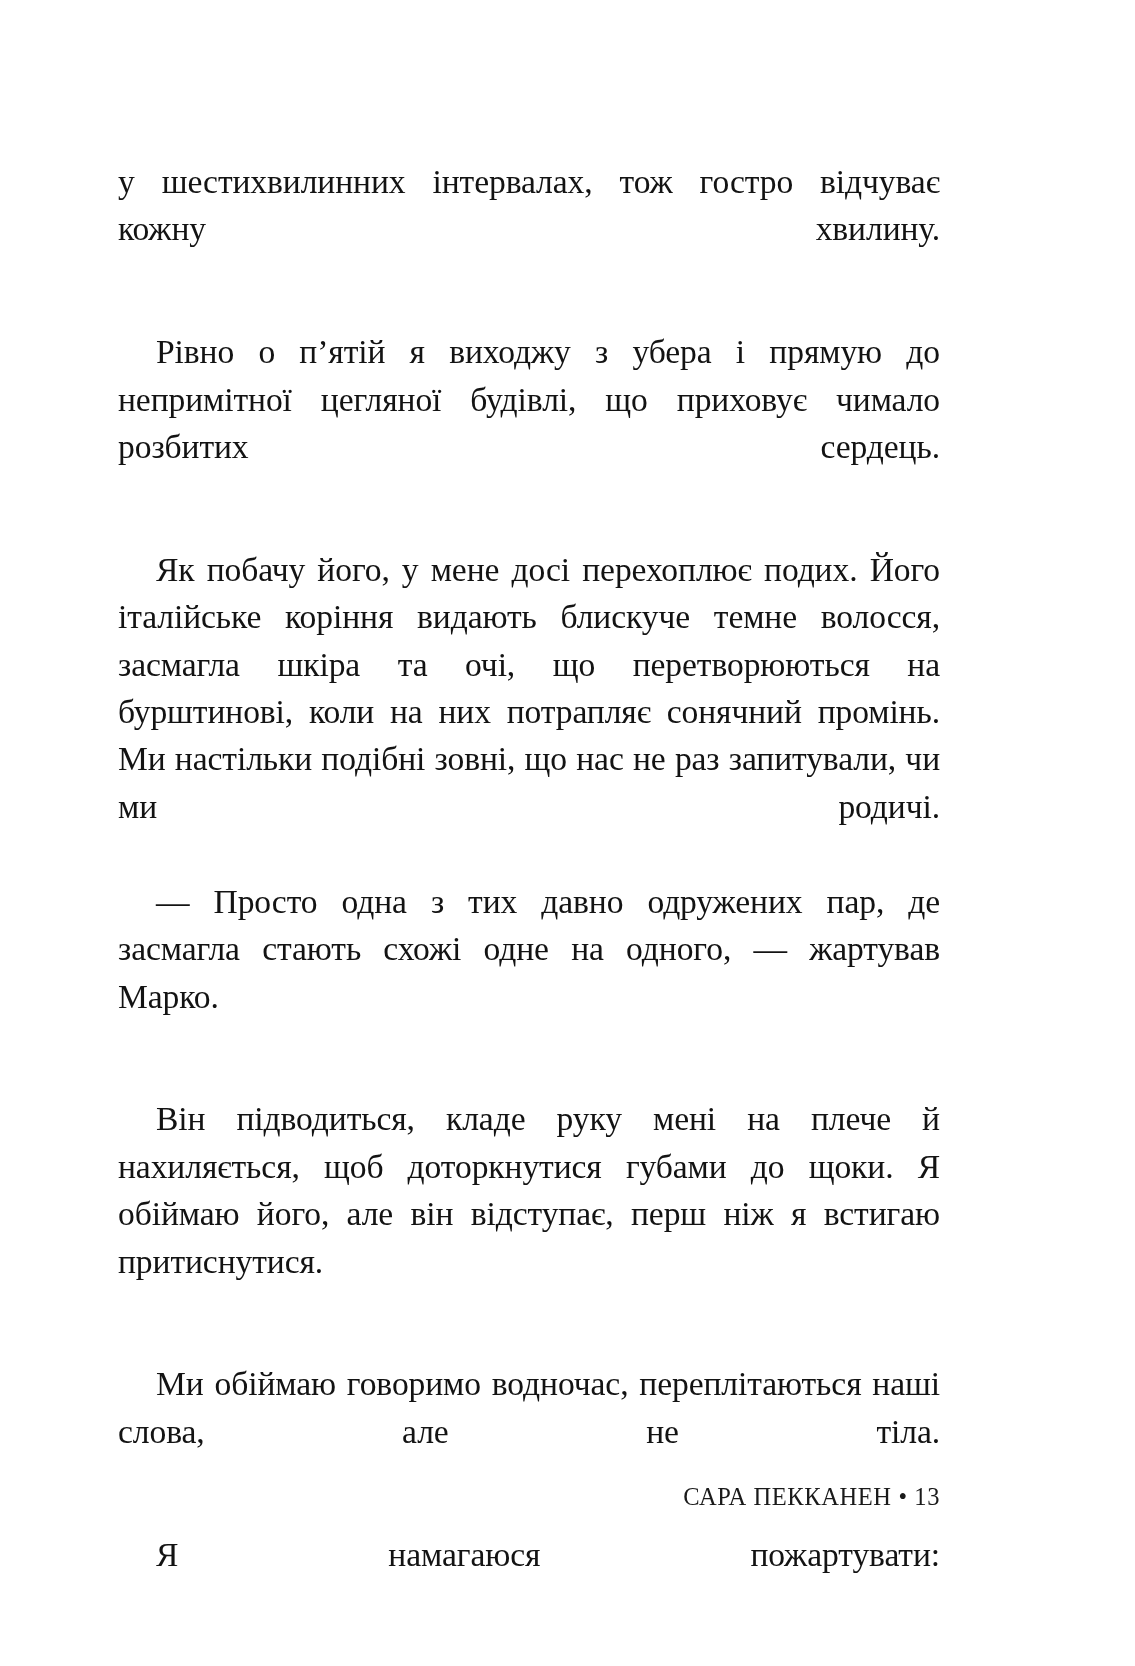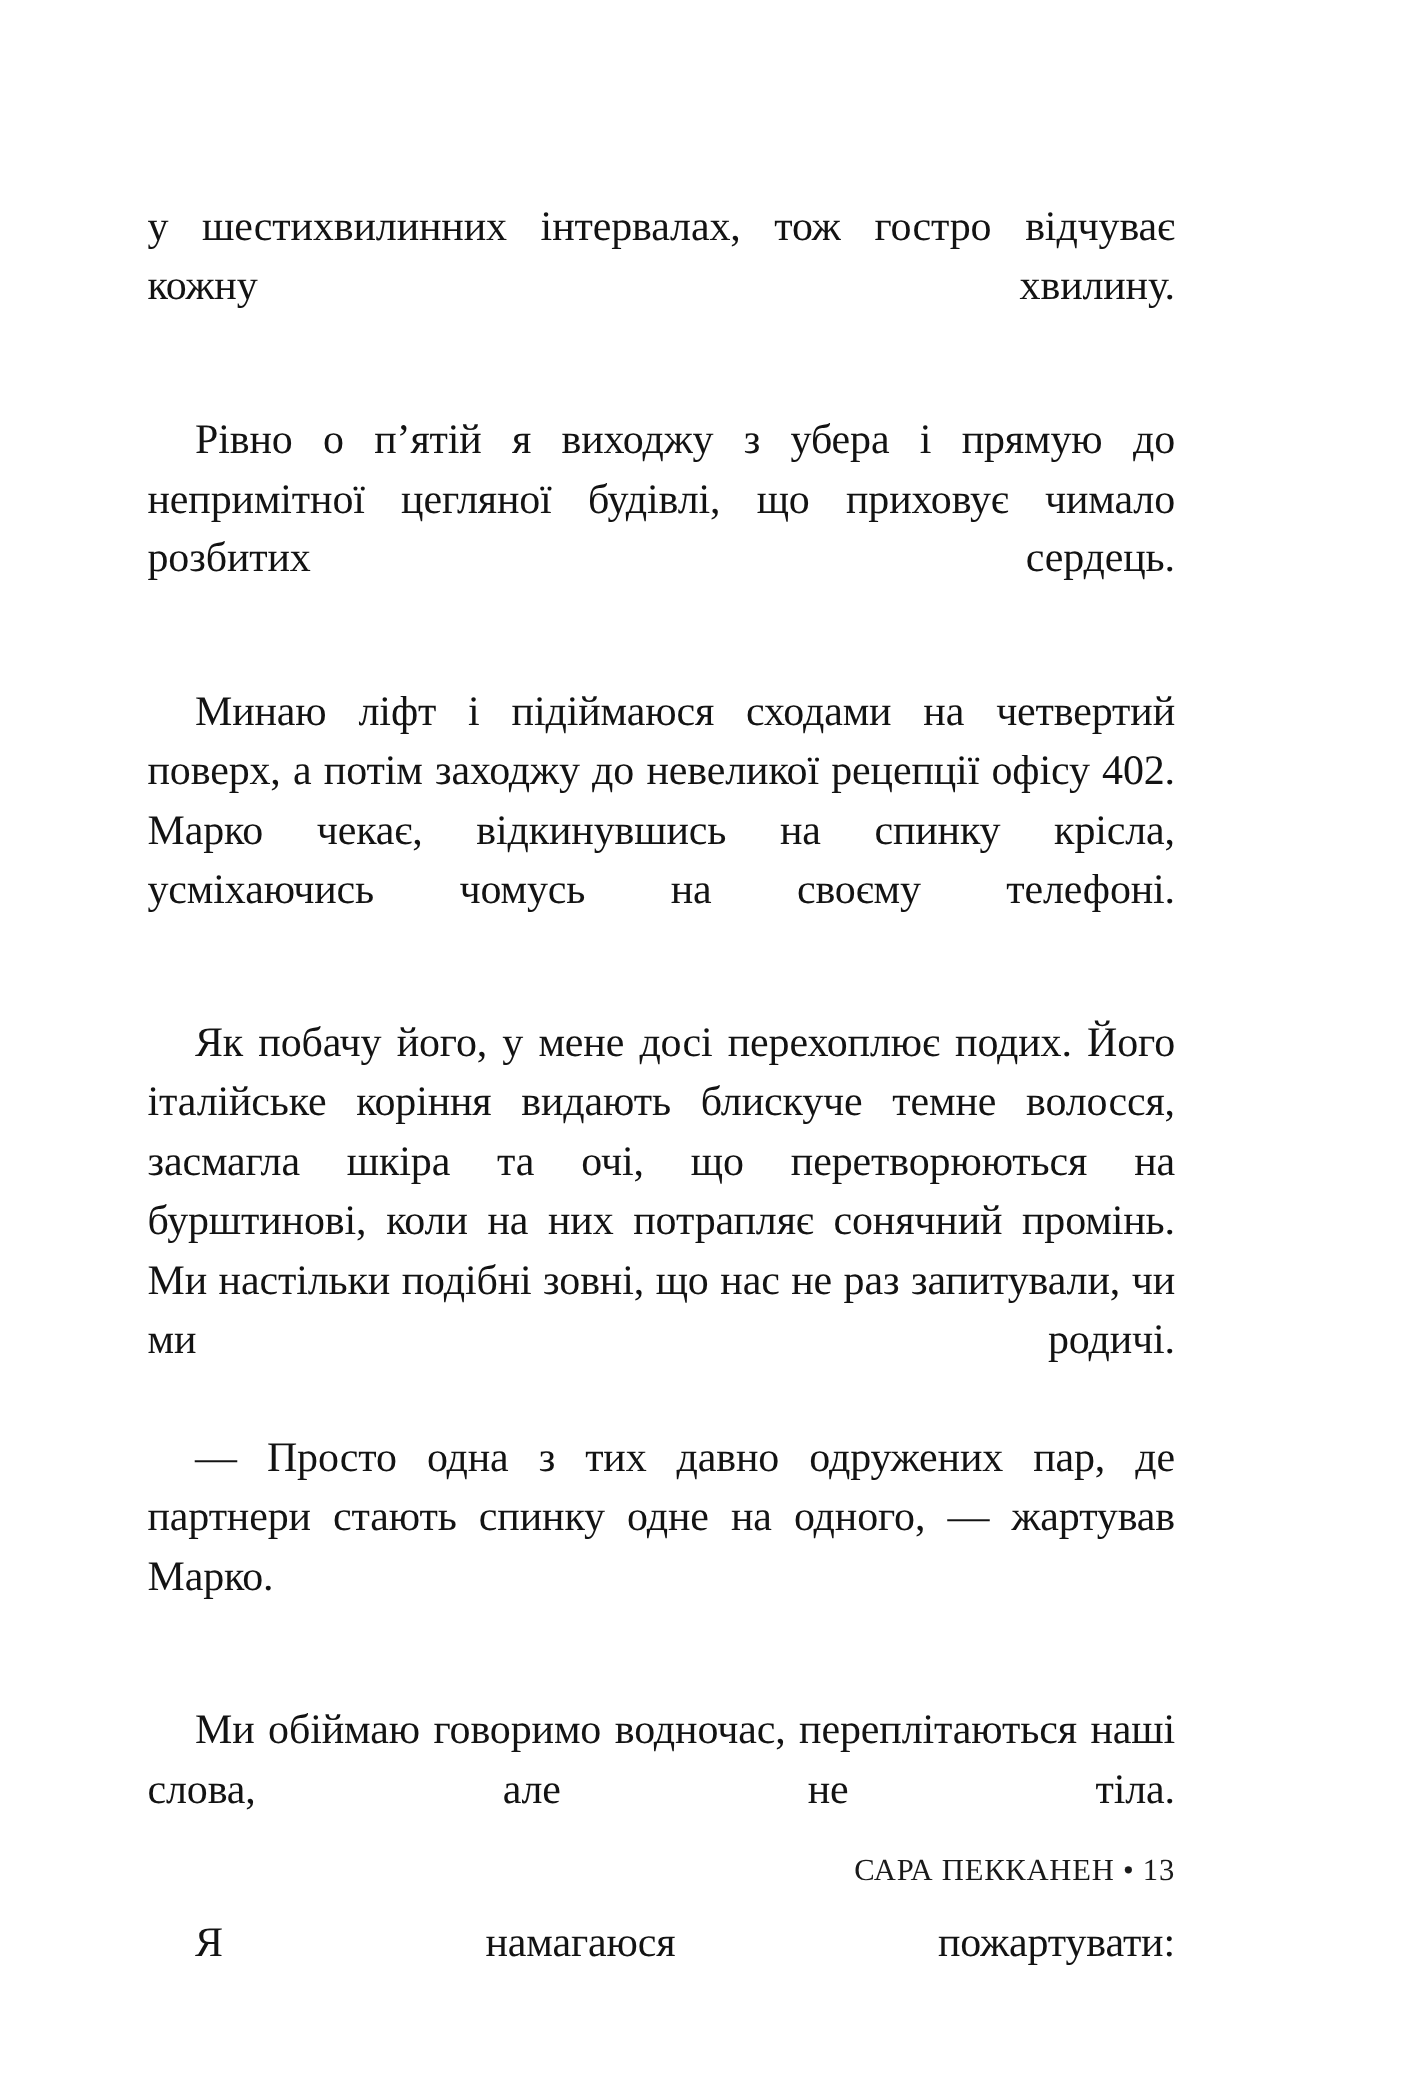--- a/index.html
+++ b/index.html
@@ -85,23 +85,23 @@
   }
 </style>
 </head>
 <body>
 
 <div class="page">
 
   <div class="text-block">
     <p class="para cont">у шестихвилинних інтервалах, тож гостро відчуває кожну хвилину.</p>
     <p class="para indent">Рівно о п’ятій я виходжу з убера і прямую до непримітної цегляної будівлі, що приховує чимало розбитих сердець.</p>
-    <p class="para indent">Минаю ліфт і підіймаюся сходами на четвертий поверх, а потім заходжу до невеликої рецепції офісу 402. Марко чекає, відкинувшись на спинку крісла, усміхаючись чомусь на своєму телефоні.</p>
     <p class="para indent">Як побачу його, у мене досі перехоплює подих. Його італійське коріння видають блискуче темне волосся, засмагла шкіра та очі, що перетворюються на бурштинові, коли на них потрапляє сонячний промінь. Ми настільки подібні зовні, що нас не раз запитували, чи ми родичі.</p>
-    <p class="para dialogue">— Просто одна з тих давно одружених пар, де партнери стають спинку одне на одного, — жартував Марко.</p>
+    <p class="para dialogue">— Просто одна з тих давно одружених пар, де засмагла стають схожі одне на одного, — жартував Марко.</p>
+    <p class="para indent">Він підводиться, кладе руку мені на плече й нахиляється, щоб доторкнутися губами до щоки. Я обіймаю його, але він відступає, перш ніж я встигаю притиснутися.</p>
     <p class="para indent">Ми обіймаю говоримо водночас, переплітаються наші слова, але не тіла.</p>
     <p class="para indent">Я намагаюся пожартувати:</p>
 
   </div>
 
   <div class="footer"><span>САРА ПЕККАНЕН</span><span class="sep">&nbsp;</span><span class="sep">•</span><span class="sep">&nbsp;</span><span>13</span></div>
 
 </div>
 
 </body></html>

